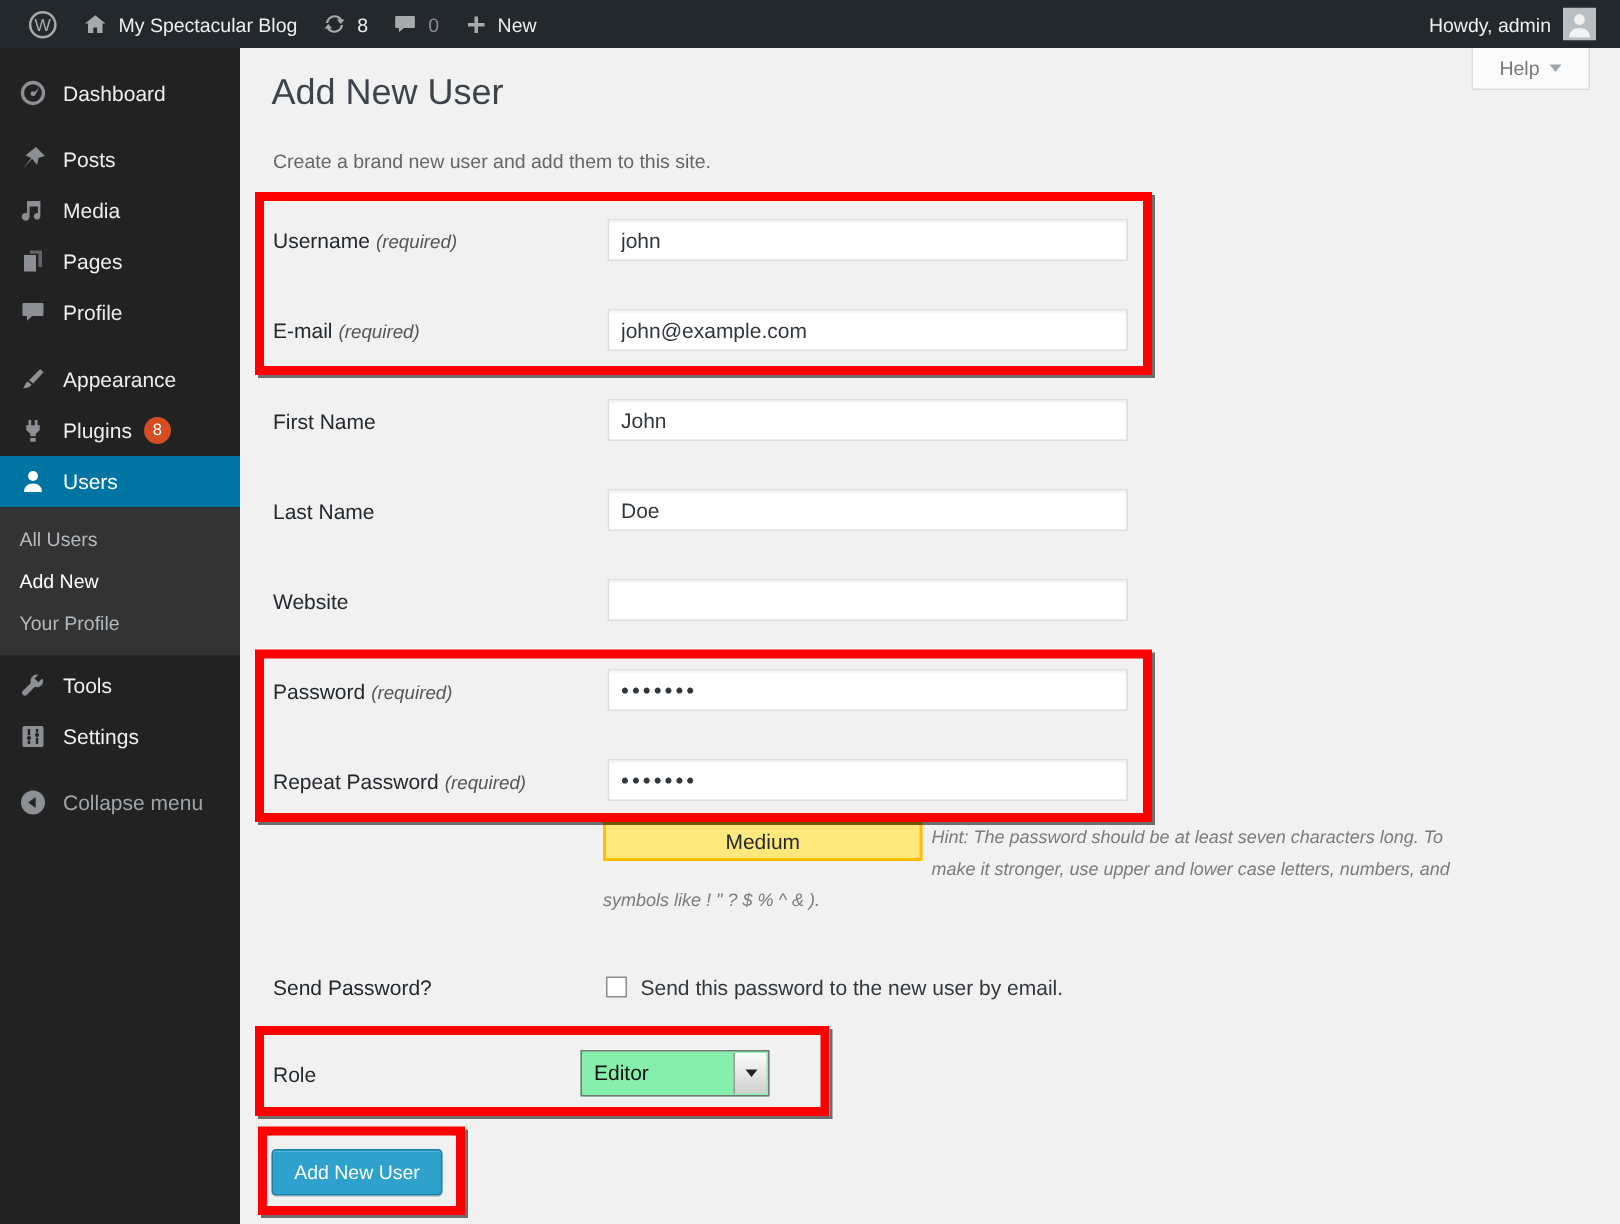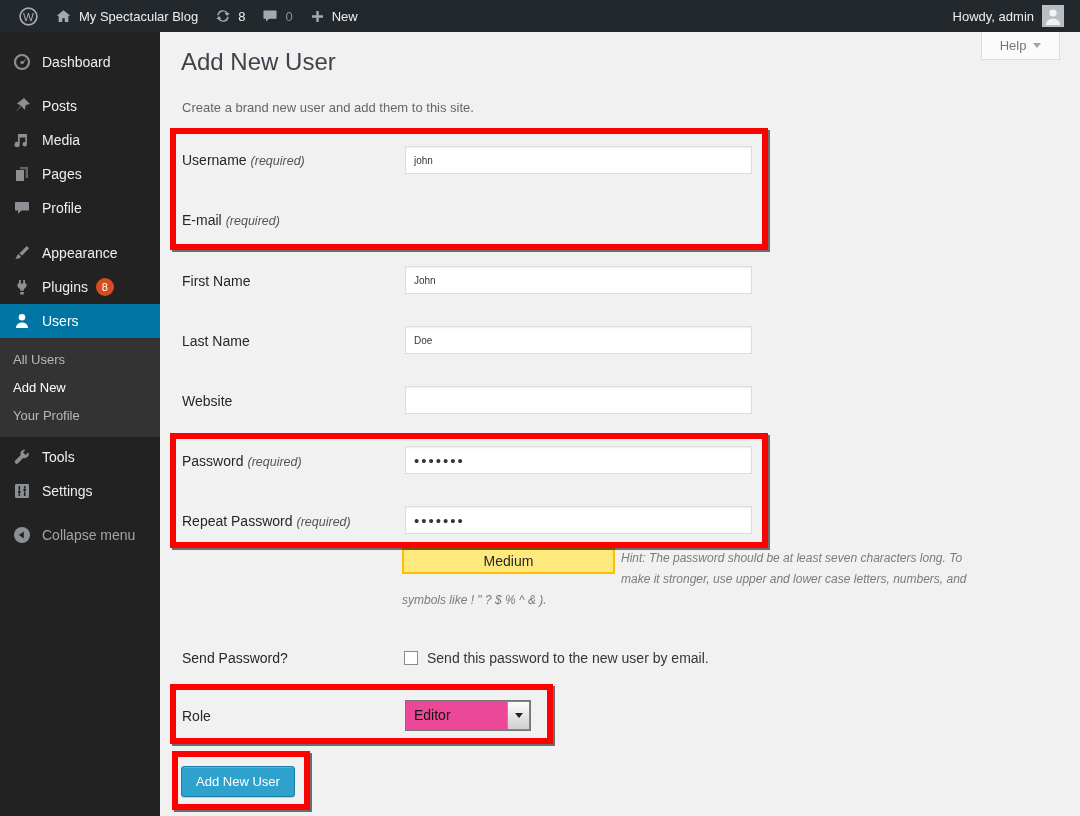--- a/index.html
+++ b/index.html
@@ -35,30 +35,30 @@
 
   
   .content { position:absolute; top:32px; left:160px; width:920px; height:784px;border-radius:25px; }
   .help-btn { position:absolute; top:0; left:821px; width:79px; height:28px; background:#fbfbfb; border:1px solid #ddd; border-top:none; color:#777; font-size:13px; display:flex; align-items:center; justify-content:center; gap:7px; cursor:pointer; }
   .help-caret { width:0; height:0; border:4px solid transparent; border-top:5px solid #a0a5aa; margin-top:4px; }
   .page-title { position:absolute; left:21px; top:16px; font-size:24px; font-weight:400; color:#3c434a; }
   .page-desc { position:absolute; left:22px; top:68px; font-size:13px; color:#666; }
 
   .flabel { position:absolute; font-size:14px; color:#23282d; white-space:nowrap; }
   .flabel .req { font-style:italic; font-size:12.5px; color:#555; margin-left:4px; }
-  .tin { position:absolute; width:347px; height:28px; border:1px solid #ddd; background:#fff; box-shadow:inset 0 1px 2px rgba(0,0,0,.07); font-size:10px; color:#32373c; padding:0 8px; font-family:inherit; outline:none; }
+  .tin { position:absolute; width:347px; height:28px; border:1px solid #ddd; background:#fff; box-shadow:inset 0 1px 2px rgba(0,0,0,.07); font-size:14px; color:#32373c; padding:0 8px; font-family:inherit; outline:none; }
   .tin.pw { font-size:15px; letter-spacing:2px; }
 
   .strength { position:absolute; left:242px; top:516px; width:213px; height:26px; border:2px solid #ffbf00; background:#ffe97d; text-align:center; font-size:14px; line-height:22px; color:#23282d; }
   .hint-line { position:absolute; font-style:italic; font-size:12px; color:#7b7b7b; white-space:nowrap; }
 
   .cb { position:absolute; left:244px; top:619px; width:14px; height:14px; background:#fff; border:1px solid #8b8b8b; cursor:pointer; }
   .cb-text { position:absolute; left:267px; top:618px; font-size:14px; color:#32373c; }
 
-  .select { position:absolute; left:245px; top:668px; width:126px; height:31px; border:1px solid #767676; background:#ec4899; cursor:pointer; }
+  .select { position:absolute; left:227px; top:668px; width:126px; height:31px; border:1px solid #767676; background:#86efac; cursor:pointer; }
   .select .sel-value { position:absolute; left:8px; top:6px; font-size:14px; color:#111; }
   .select .sel-btn { position:absolute; right:1px; top:1px; bottom:1px; width:22px; background:linear-gradient(#fdfdfd,#cfcfcf); border-left:1px solid #999; display:flex; align-items:center; justify-content:center; }
   .sel-caret { width:0; height:0; border:4px solid transparent; border-top:5px solid #222; margin-top:4px; }
 
   .btn-primary { position:absolute; left:21px; top:734px; width:114px; height:31px; background:#2ea2cc; border:1px solid #1a80a6; border-radius:3px; color:#fff; font-size:13px; font-family:inherit; cursor:pointer; box-shadow:inset 0 1px 0 rgba(120,200,230,.5), 0 1px 0 rgba(0,0,0,.15); }
 
   
   .ann { position:absolute; border:6px solid #ff0000; box-shadow:2px 2px 0 rgba(0,0,0,.55); z-index:10; pointer-events:none; }
   .ann1 { left:170px; top:128px; width:598px; height:122px; }
   .ann2 { left:170px; top:433px; width:598px; height:115px; }
@@ -255,20 +255,21 @@
     <p class="page-desc">Create a brand new user and add them to this site.</p>
 
     <div class="flabel" style="left:22px; top:120px;">
       <span>Username</span><span class="req">(required)</span>
     </div>
     <input class="tin" style="left: 245px; top: 114px;" type="text" value="john">
 
     <div class="flabel" style="left:22px; top:180px;">
       <span>E-mail</span><span class="req">(required)</span>
     </div>
+    <input class="tin" style="left: 245px; top: 174px;" type="text" value="john@example.com">
 
     <div class="flabel" style="left:22px; top:241px;">
       <span>First Name</span>
     </div>
     <input class="tin" style="left: 245px; top: 234px;" type="text" value="John">
 
     <div class="flabel" style="left:22px; top:301px;">
       <span>Last Name</span>
     </div>
     <input class="tin" style="left: 245px; top: 294px;" type="text" value="Doe">

